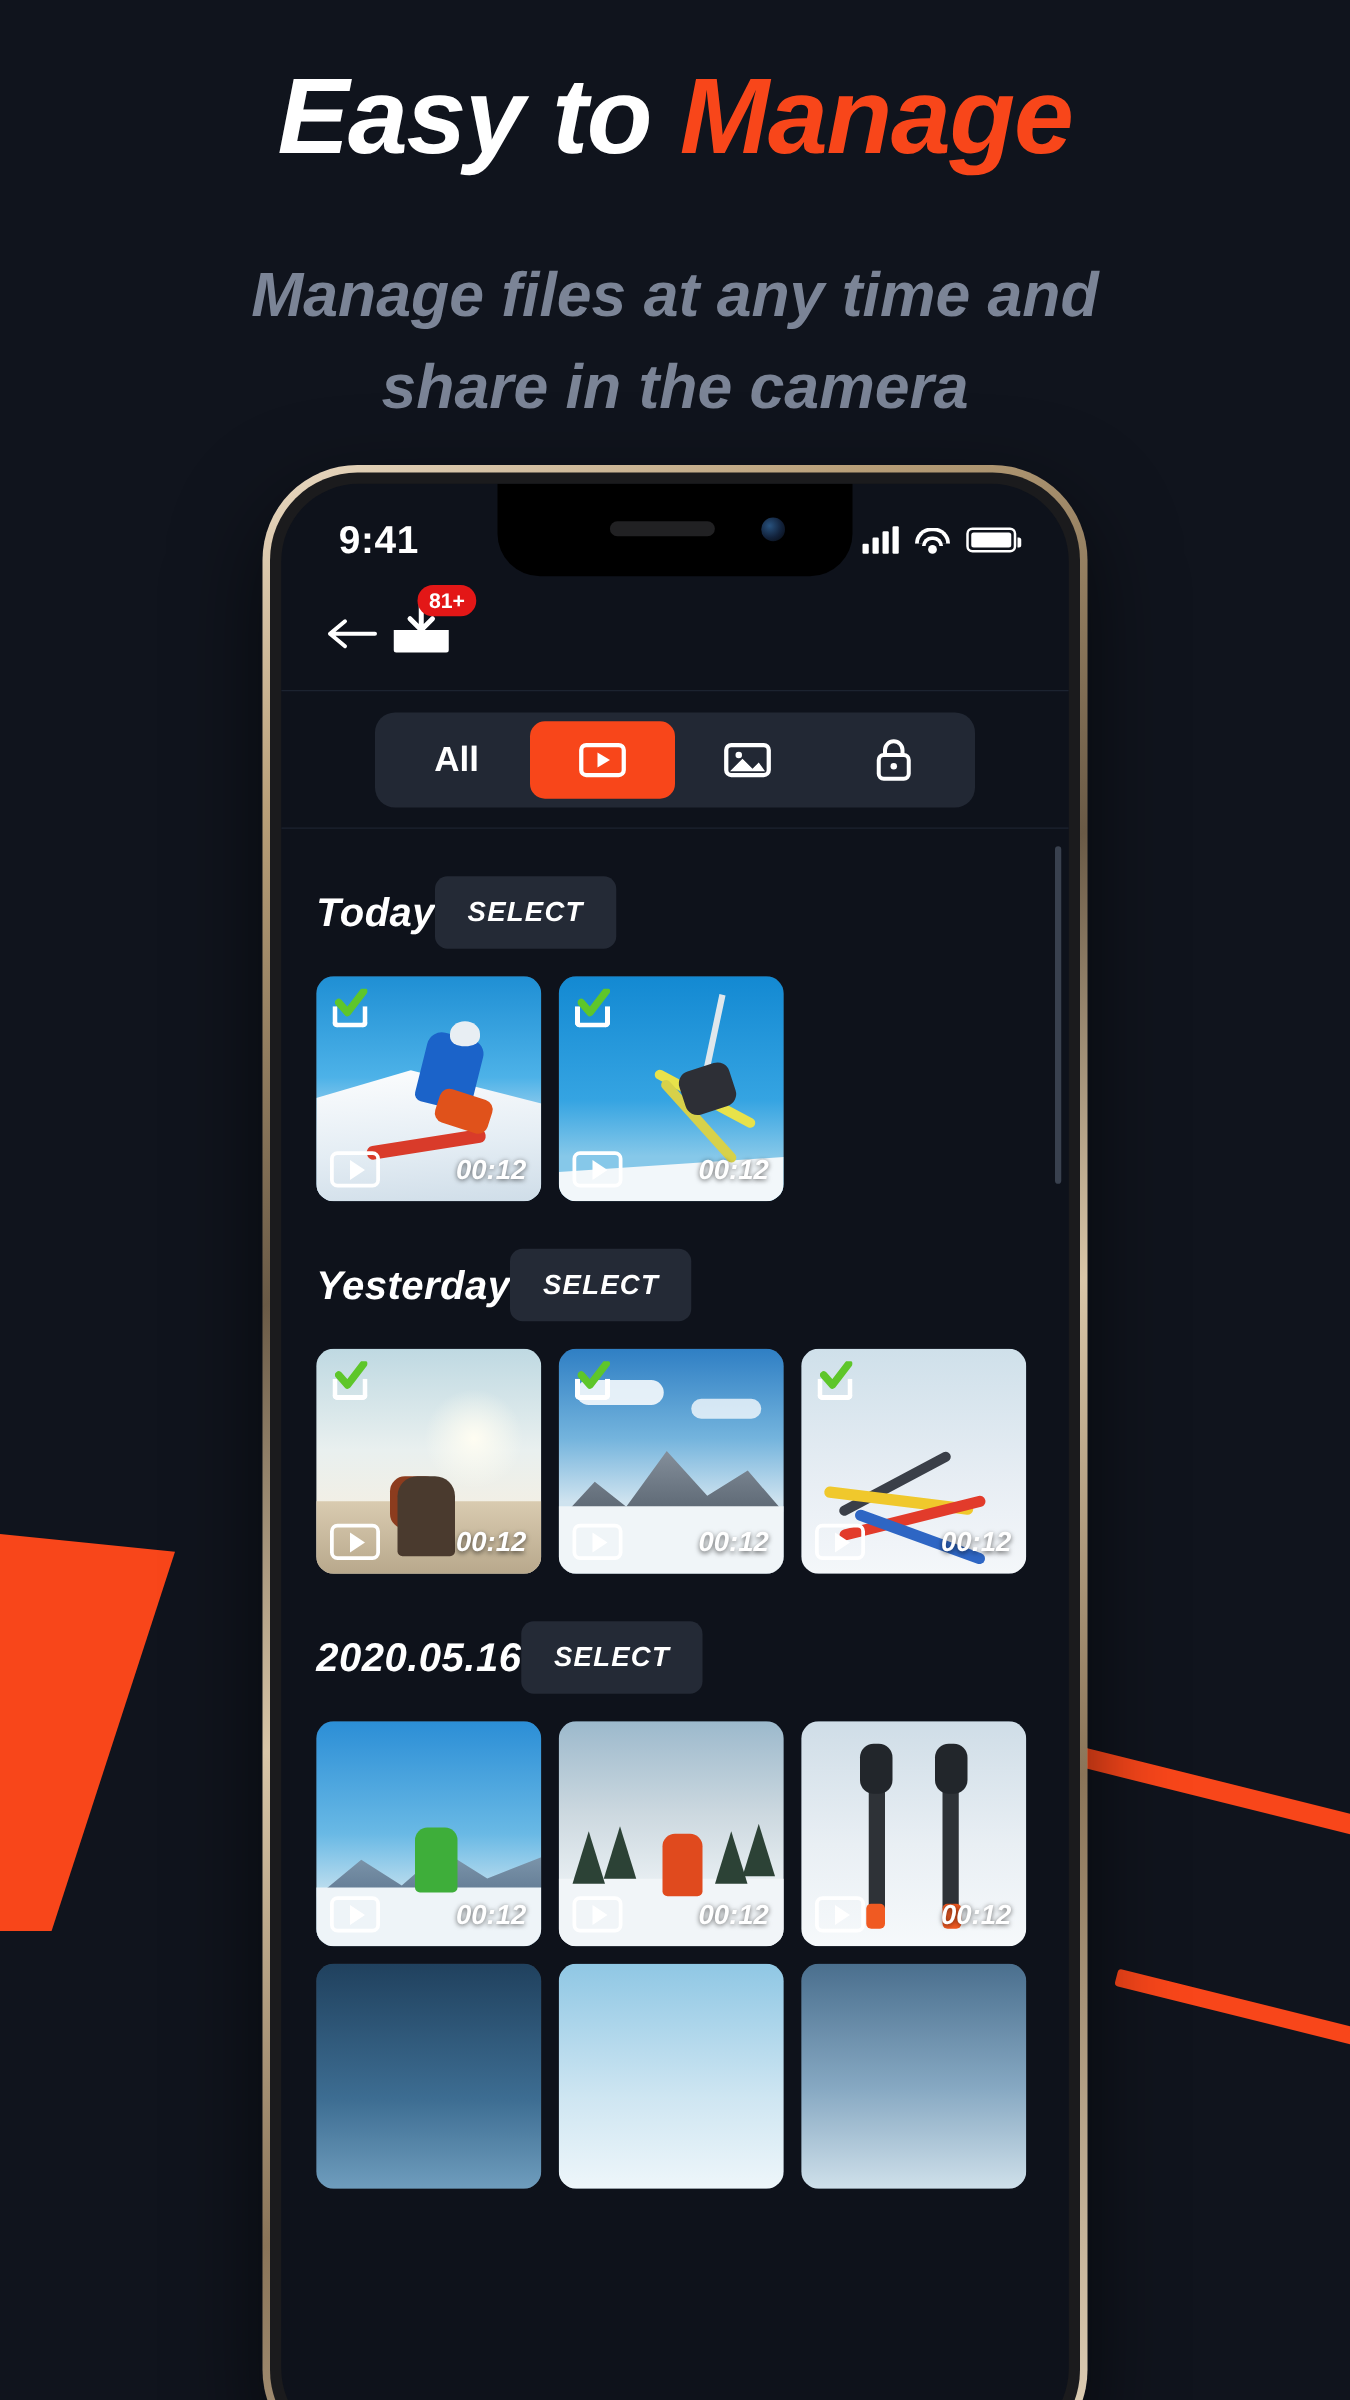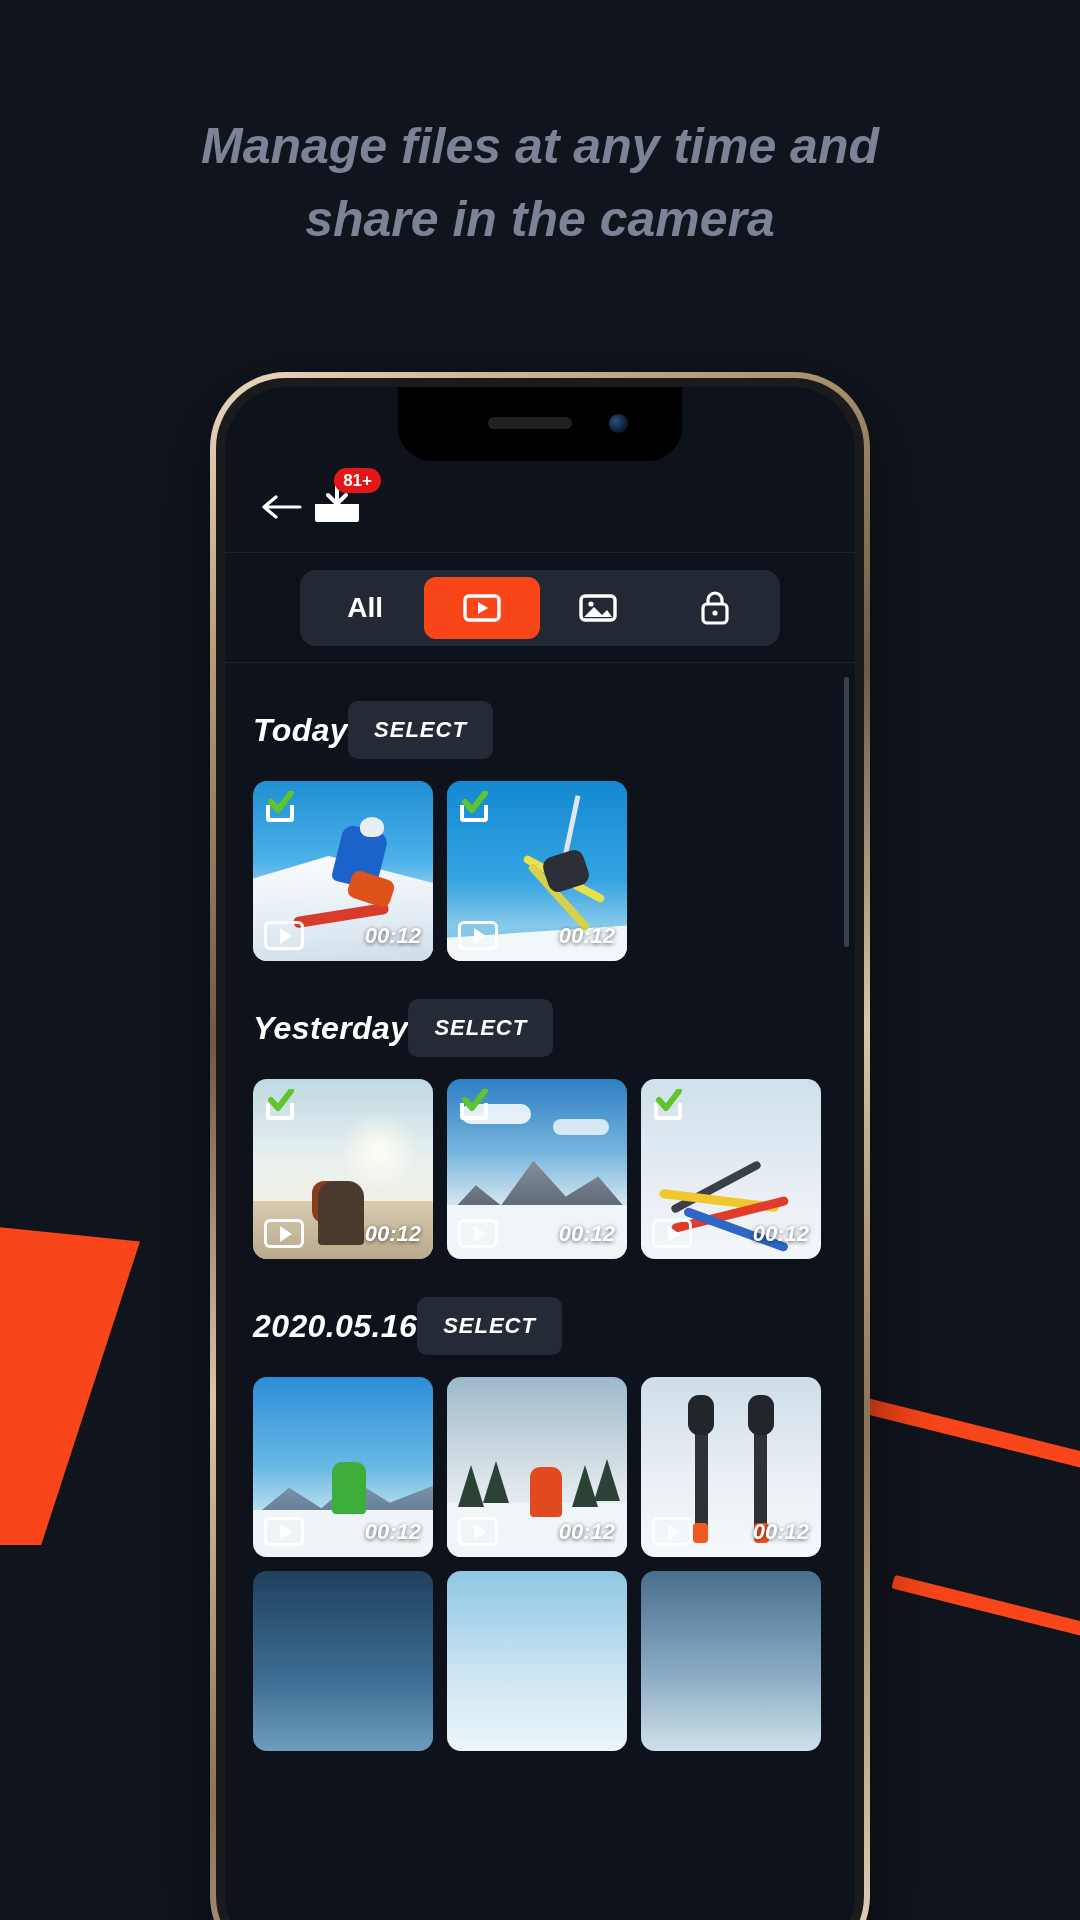--- a/index.html
+++ b/index.html
@@ -299,33 +299,55 @@
   .a11 .sky{background:linear-gradient(180deg,#4a6f8e 0%,#86a8c2 55%,#cfe0ea 100%);}
 </style>
 </head>
 <body>
 
 <div class="orange-left"></div>
 <div class="orange-right1"></div>
 <div class="orange-right2"></div>
 
 <div class="hero">
+  <div class="headline">
+    <span>Easy to </span><span class="accent">Manage</span>
+  </div>
   <div class="subhead">Manage files at any time and share in the camera</div>
 </div>
 
 <div class="phone-wrap">
   <div class="phone-frame">
     <div class="phone-inner">
       <div class="screen">
 
         <div class="notch">
           <div class="speaker"></div>
           <div class="frontcam"></div>
         </div>
 
+        <div class="statusbar">
+          <div class="sb-time">9:41</div>
+          <div class="sb-icons">
+            <div class="sig">
+                <i></i>
+                <i></i>
+                <i></i>
+                <i></i>
+              </div>
+            <div class="wifi">
+                <span></span>
+                <span></span>
+                <span></span>
+              </div>
+            <div class="batt">
+                <i></i>
+              </div>
+          </div>
+        </div>
 
         <div class="app-header">
           <div class="back-btn">
             <svg width="40" height="26" viewBox="0 0 40 26">
               <path d="M2 13 H38 M2 13 L14 3 M2 13 L14 23" stroke="#fff" stroke-width="3.2" fill="none" stroke-linecap="round"></path>
             </svg>
           </div>
           <div class="dl-btn">
             <svg width="52" height="48" viewBox="0 0 52 48">
               <path d="M26 4 V24 M17 17 L26 26 L35 17" stroke="#fff" stroke-width="4" fill="none" stroke-linecap="round" stroke-linejoin="round"></path>

